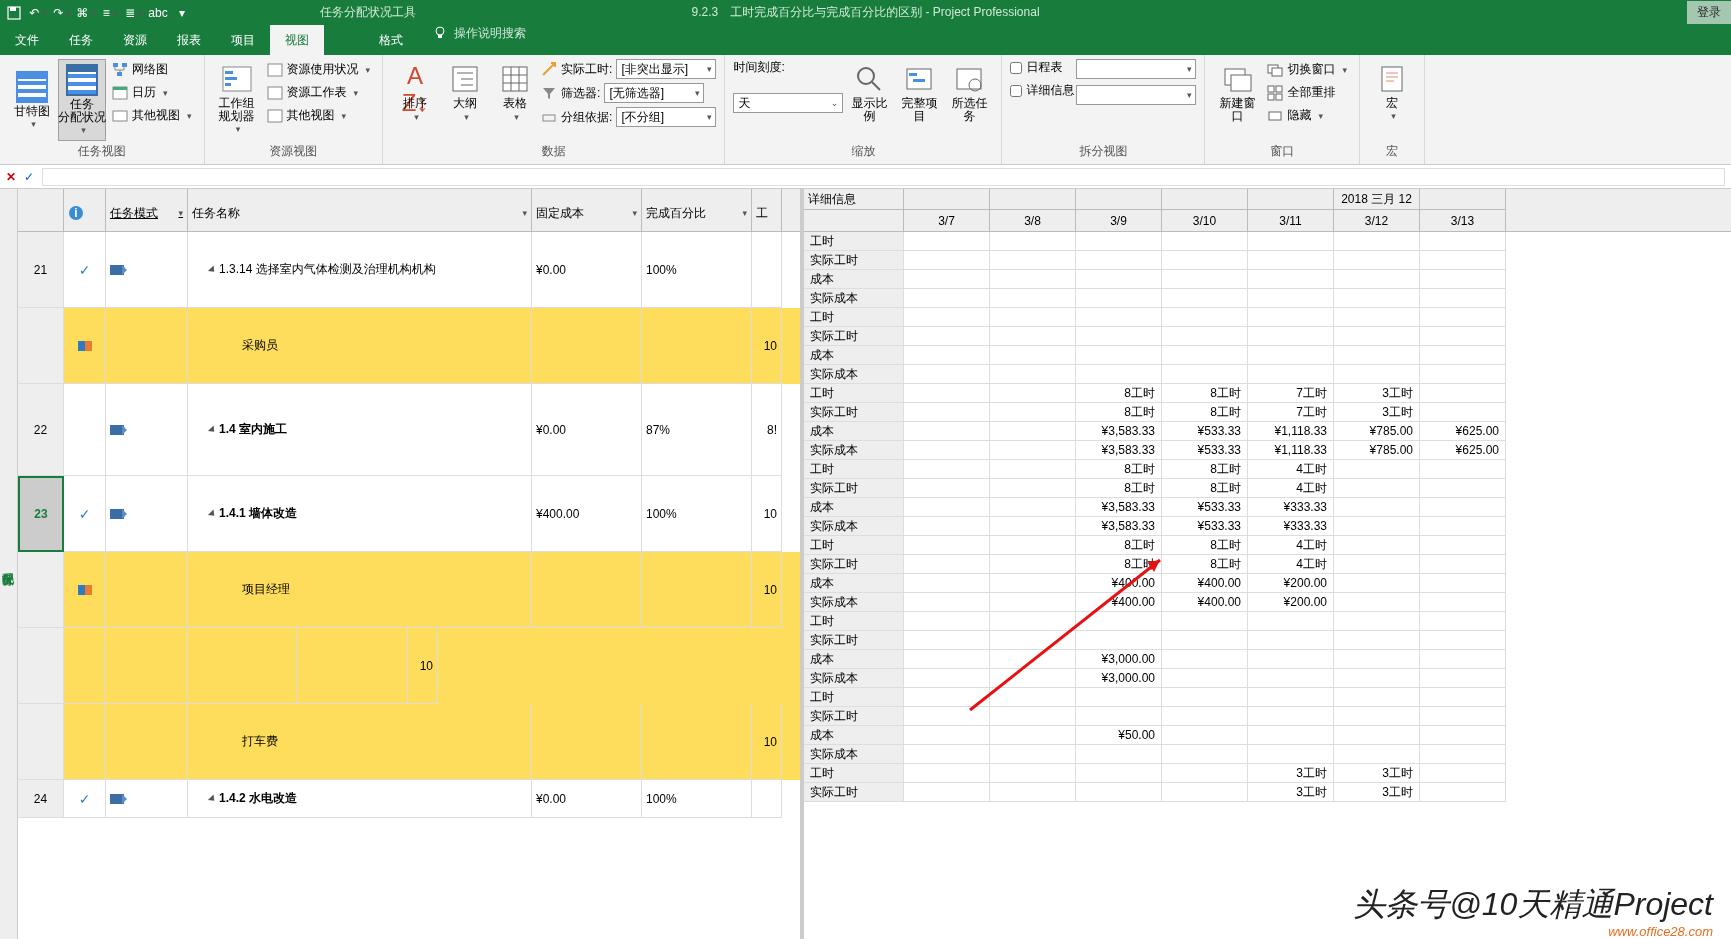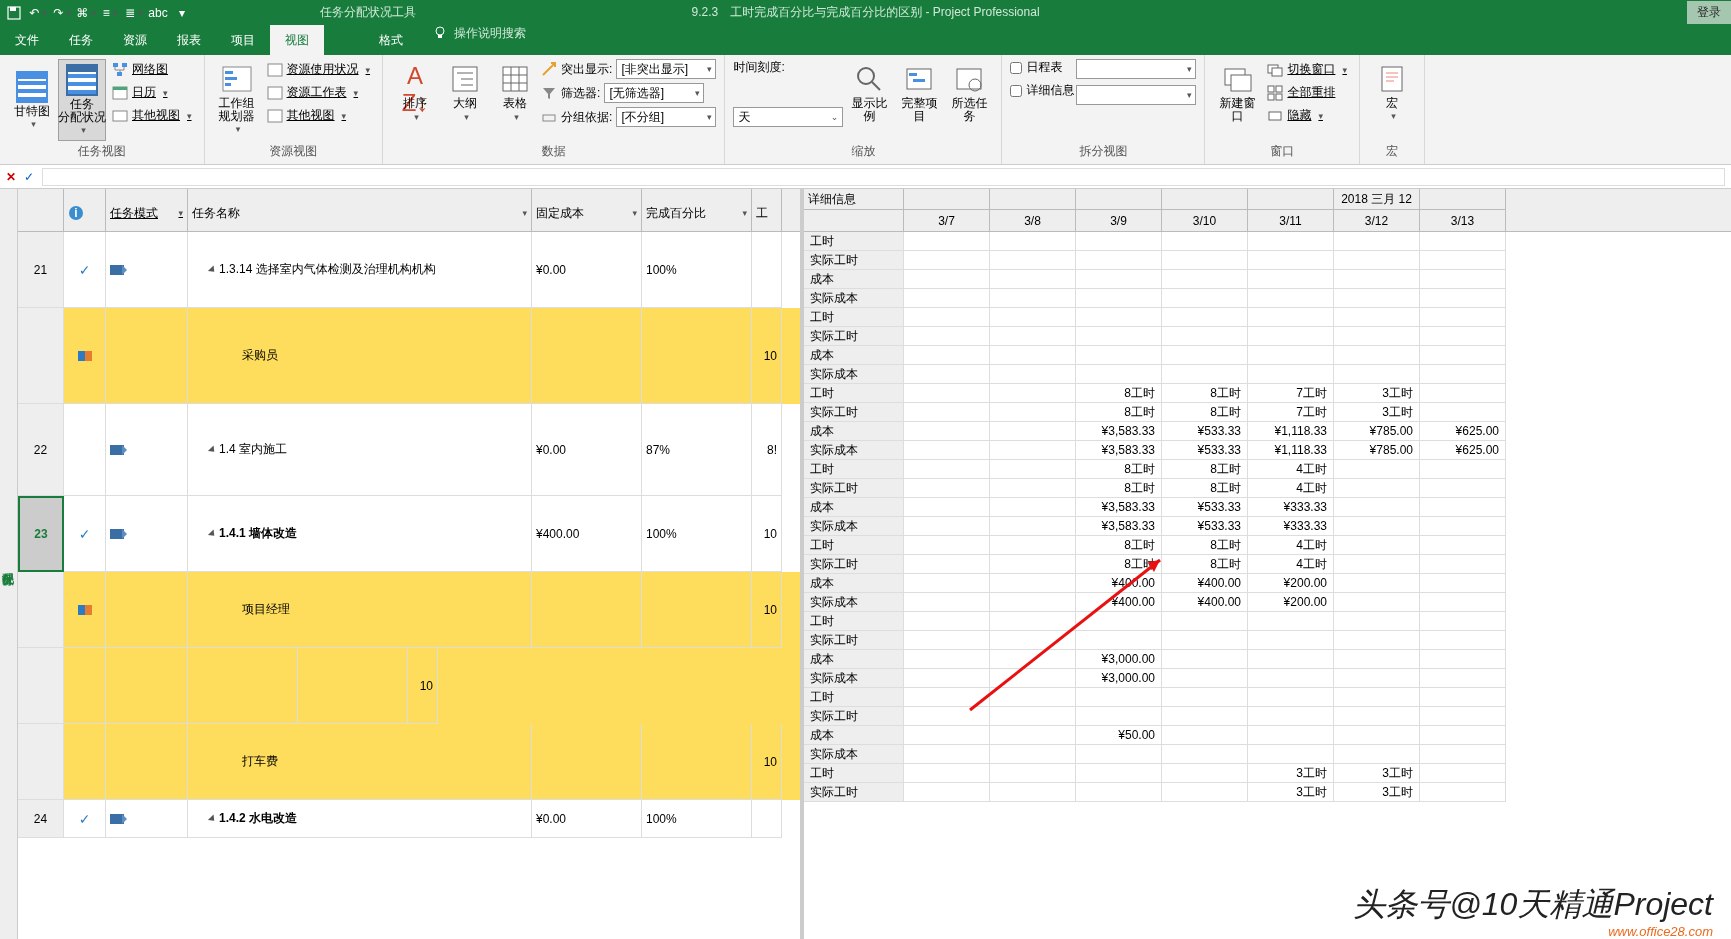--- a/index.html
+++ b/index.html
@@ -16,21 +16,21 @@
 .ribbon-tab.active{background:#f3f3f3;color:#187c3c;font-family:Liberation Mono, monospace;}
 .tell-me{display:flex;align-items:flex-start;gap:6px;padding:0 14px;color:#d0e8d8;}
 .ribbon{background:#f3f3f3;border-bottom:1px solid #ccc;height:110px;display:flex;}
 .rgroup{border-right:1px solid #d8d8d8;padding:4px 8px 2px;display:flex;flex-direction:column;justify-content:space-between;align-items:center;}
 .rgroup .items{display:flex;gap:2px;}
 .rgroup .label{color:#555;padding:2px 0;text-align:center;}
 .bigbtn{display:flex;flex-direction:column;align-items:center;justify-content:center;width:48px;padding:4px 2px;gap:2px;}
 .bigbtn .ic{width:32px;height:32px;}
 .bigbtn span{text-align:center;line-height:1.1;}
 .bigbtn.active{background:#d8d8d8;border:1px solid #a0a0a0;}
-.minibtn{display:flex;align-items:center;gap:4px;padding:2px 4px;white-space:nowrap;text-decoration:underline;}
+.minibtn{display:flex;align-items:center;gap:4px;padding:2px 4px;white-space:nowrap;}
 .minibtn .ic{width:16px;height:16px;}
 .vstack{display:flex;flex-direction:column;gap:2px;}
 .combo{display:flex;align-items:center;border:1px solid #999;background:#fff;padding:0 4px;height:20px;width:100px;justify-content:space-between;}
 .cb{display:flex;align-items:center;gap:4px;}
 .cb input{width:12px;height:12px;}
 .ic{display:inline-block;}
 .ic-gantt{background:linear-gradient(#4a90e2,#4a90e2);position:relative;}
 .ic-gantt::after{content:"";position:absolute;inset:8px 2px 2px 2px;background:repeating-linear-gradient(0deg,#4a90e2 0 4px,#fff 4px 8px);}
 .ic-sort{color:#d04a2f;font-size:24px;}
 svg{display:block;}
@@ -230,21 +230,21 @@
             <path d="M4 12h24M4 20h24M12 4v24M20 4v24" stroke="#666"></path>
           </svg>
           <span>表格</span>
           <span class="dropdown-arrow">▾</span>
         </div>
       <div class="vstack" style="gap:4px">
         <div style="display:flex;align-items:center;gap:4px">
             <svg width="16" height="16">
               <path d="M2 14L14 2M10 2h4v4" stroke="#e8a030" fill="none" stroke-width="2"></path>
             </svg>
-            <span>突出显示:</span>
+            <span>实际工时:</span>
             <div class="combo">
               <span>[非突出显示]</span>
               <span class="dropdown-arrow">▾</span>
             </div>
           </div>
         <div style="display:flex;align-items:center;gap:4px">
             <svg width="16" height="16">
               <path d="M2 3h12l-5 6v5l-2-1V9z" fill="#888"></path>
             </svg>
             <span>筛选器:</span>
@@ -263,21 +263,21 @@
               <span class="dropdown-arrow">▾</span>
             </div>
           </div>
       </div>
     </div>
     <div class="label">数据</div>
   </div>
 
   <div class="rgroup">
     <div class="items">
-      <div class="vstack" style="gap:17px;justify-content:space-between">
+      <div class="vstack" style="gap:17px;justify-content:flex-start">
         <span>时间刻度:</span>
         <div class="combo" style="width:110px">
             <span>天</span>
             <span class="dropdown-arrow">⌄</span>
           </div>
       </div>
       <div class="bigbtn">
           <svg class="ic" width="32" height="32">
             <circle cx="13" cy="13" r="8" fill="none" stroke="#666" stroke-width="2"></circle>
             <path d="M19 19l8 8" stroke="#666" stroke-width="2"></path>
@@ -430,41 +430,41 @@
           <div class="col-mode">
             <span class="sched"></span>
           </div>
           <div class="col-name">
             <span class="taskname " style=""><span class="tri open"></span>1.3.14 选择室内气体检测及治理机构机构</span>
           </div>
           <div class="col-cost">¥0.00</div>
           <div class="col-pct">100%</div>
           <div class="col-work" style="justify-content:flex-end"></div>
         </div>
-        <div class="lrow yel" style="height: 96px;">
+        <div class="lrow yel" style="height: 76px;">
           <div class="col-row"></div>
           <div class="col-ind">
             <span class="ppl"></span>
           </div>
           <div class="col-mode"></div>
           <div class="col-name">
             <span class="taskname lvl2" style="">采购员</span>
           </div>
           <div class="col-cost"></div>
           <div class="col-pct"></div>
           <div class="col-work" style="justify-content:flex-end">10</div>
         </div>
         <div class="lrow" style="height: 92px;">
           <div class="col-row">22</div>
           <div class="col-ind"></div>
           <div class="col-mode">
             <span class="sched"></span>
           </div>
           <div class="col-name">
-            <span class="taskname " style="font-weight:normal"><span class="tri open"></span>1.4 室内施工</span>
+            <span class="taskname " style="font-weight:bold"><span class="tri open"></span>1.4 室内施工</span>
           </div>
           <div class="col-cost">¥0.00</div>
           <div class="col-pct">87%</div>
           <div class="col-work" style="justify-content:flex-end">8!</div>
         </div>
         <div class="lrow sel sel-g" style="height: 76px;">
           <div class="col-row">23</div>
           <div class="col-ind">
             <span class="chk">✓</span>
           </div>

